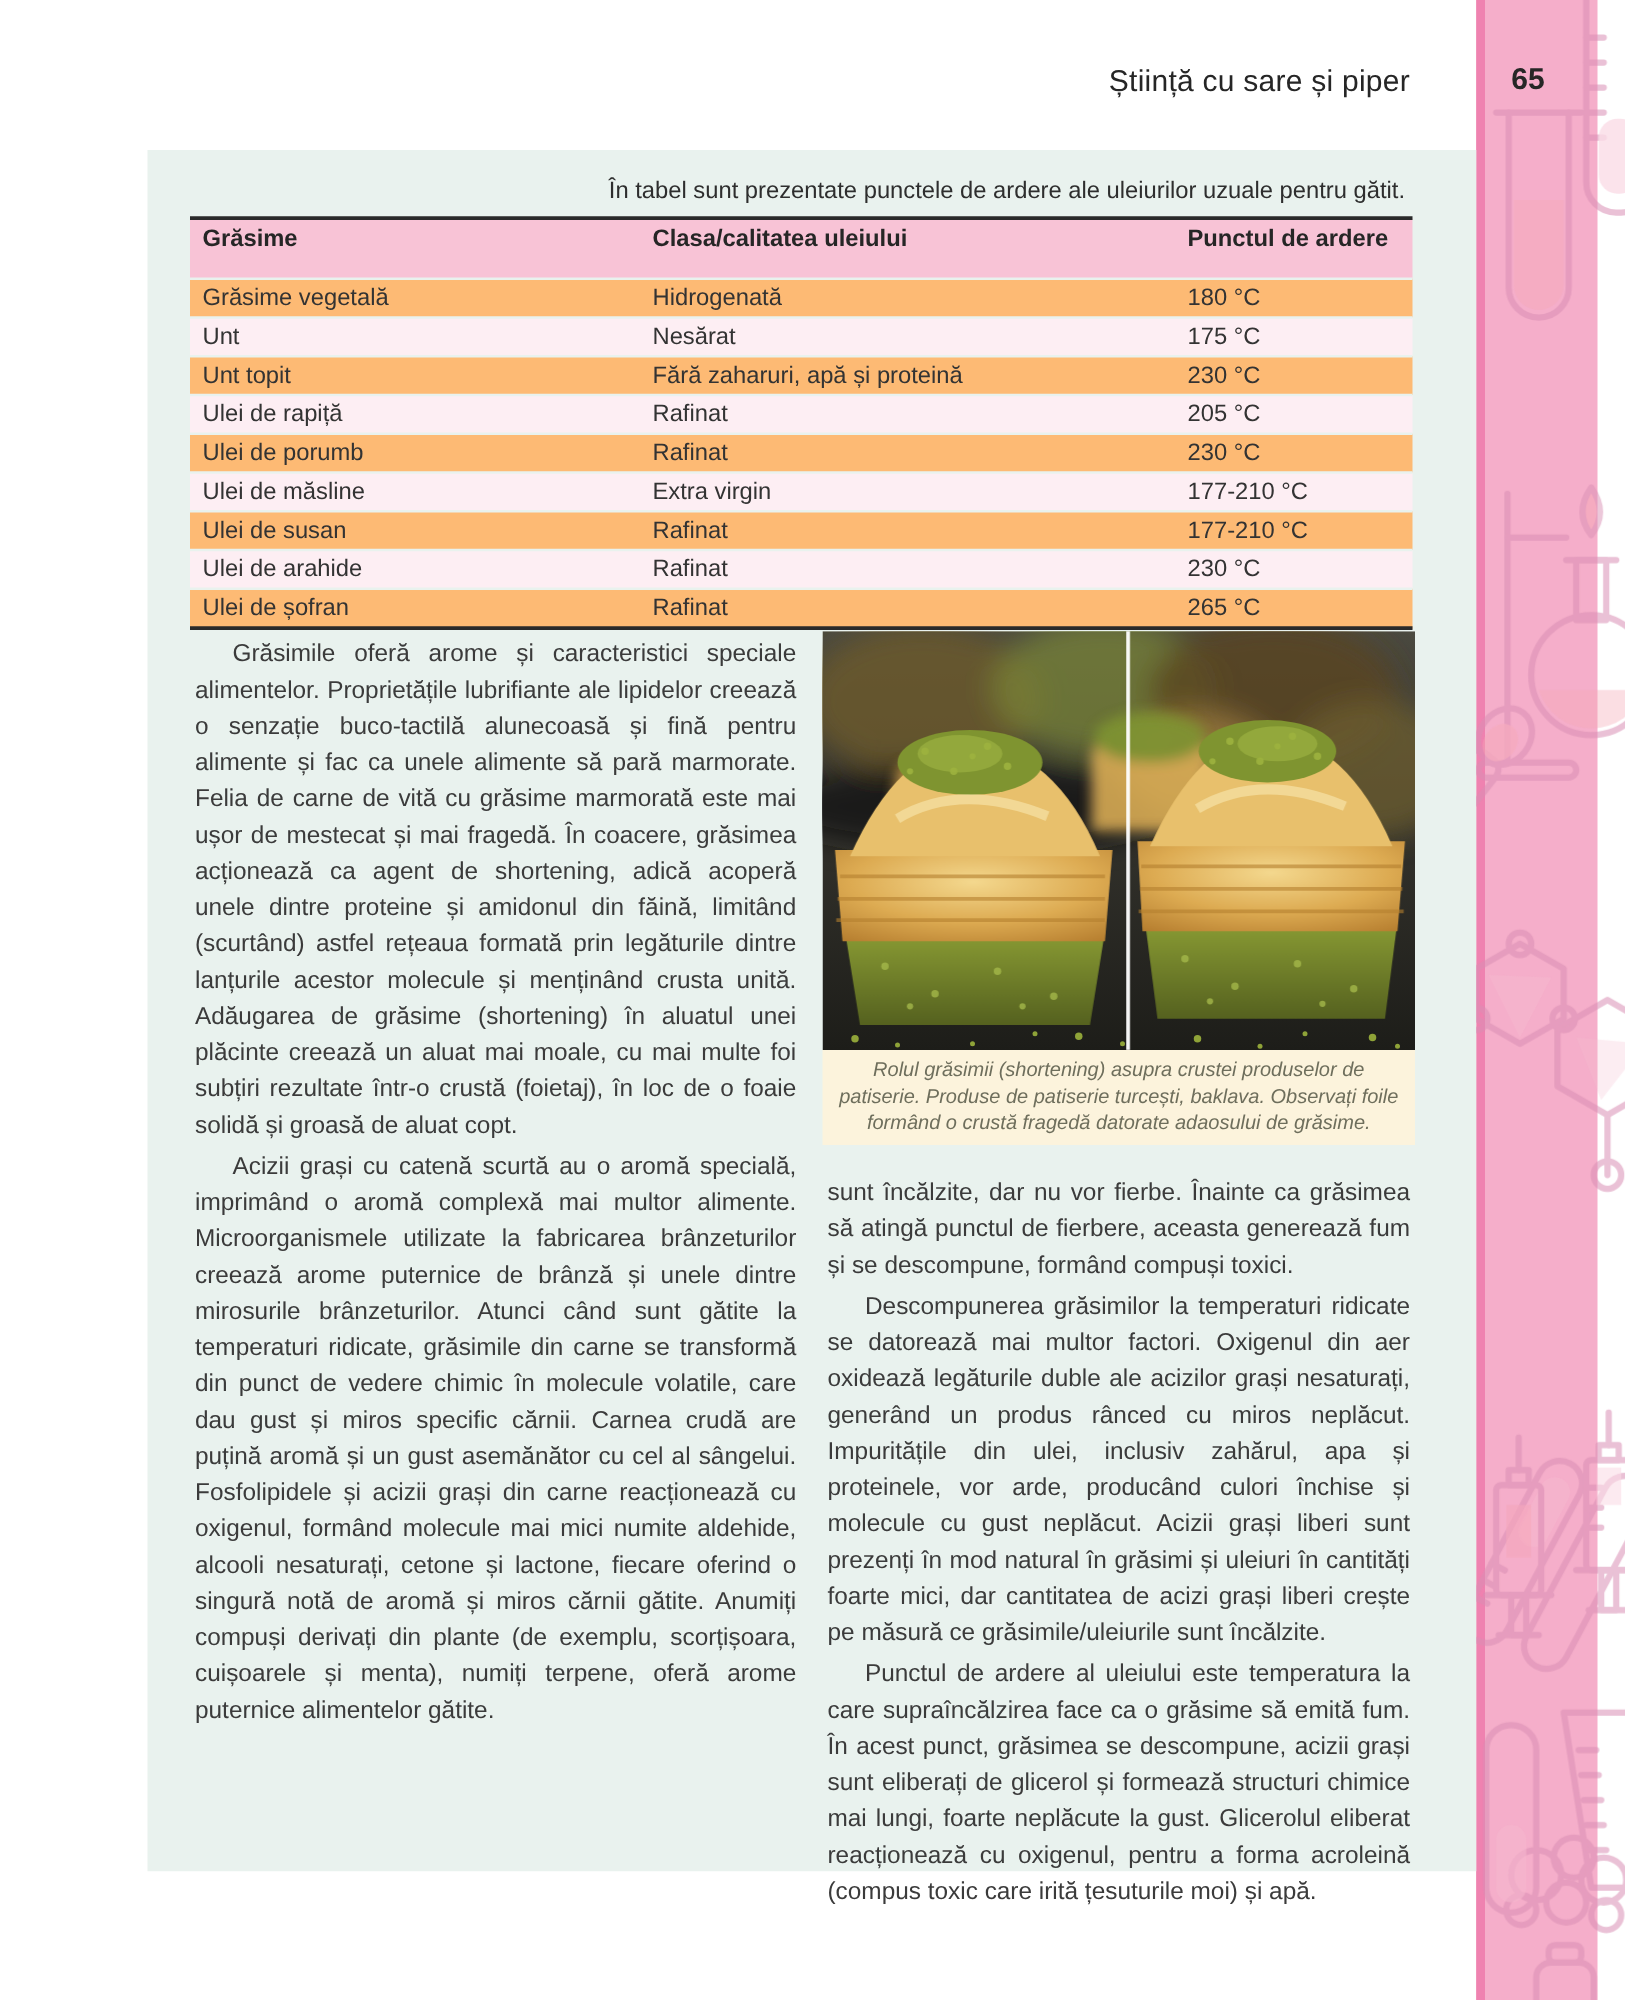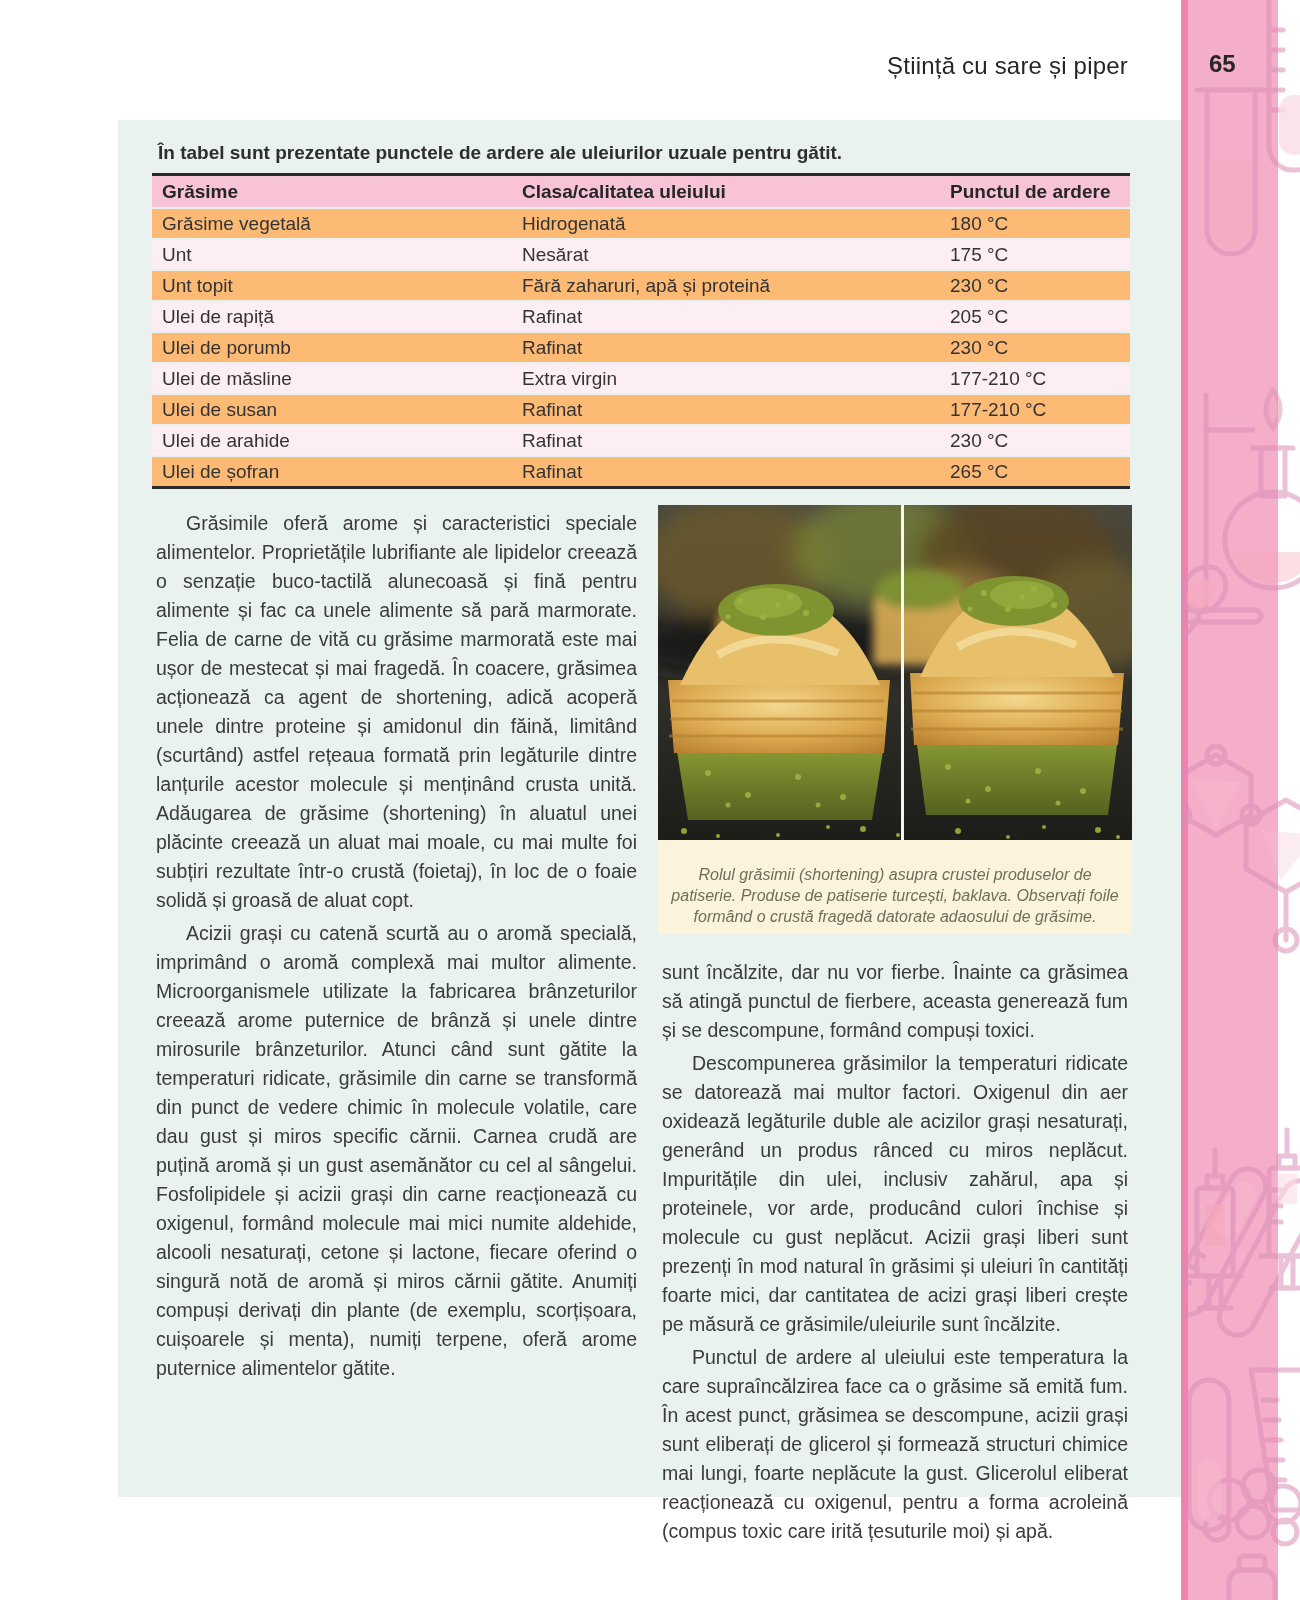--- a/index.html
+++ b/index.html
@@ -25,52 +25,52 @@
     position:absolute;top:50px;left:28px;
     font-size:24px;font-weight:bold;color:#262626;
   }
   .sidebar svg{position:absolute;top:0;left:0;}
   
   .content{
     position:absolute;top:120px;left:118px;width:1063px;height:1377px;
     background:#e9f2ee;
   }
   .table-intro{
-    position:absolute;top:22px;left:40px;width:978px;
-    font-size:19px;font-weight:bold;color:#2e2e2e;
+    position:absolute;top:22px;left:28px;width:978px;
+    font-size:19px;font-weight:normal;color:#2e2e2e;text-align:right;
   }
   table.smoke{
     position:absolute;top:53px;left:34px;width:978px;
     border-collapse:collapse;table-layout:fixed;
     border-top:3px solid #2a2a2a;border-bottom:3px solid #2a2a2a;
     font-size:19px;color:#333;
   }
   table.smoke col.c1{width:360px;} table.smoke col.c2{width:428px;} table.smoke col.c3{width:190px;}
   table.smoke th{
     background:#f8c3d6;text-align:left;font-weight:bold;color:#262626;
-    padding:4px 2px 4px 10px;height:23px;
+    padding:4px 2px 19px 10px;height:23px;
   }
   table.smoke td{padding:2px 2px 2px 10px;height:25px;}
   table.smoke tr.odd td{background:#fdba74;}
   table.smoke tr.even td{background:#fdeef3;}
   table.smoke tr td, table.smoke tr th{border-bottom:2px solid #e9f2ee;}
   
   .bodytext{
     font-size:19.5px;line-height:29px;color:#3b3b3b;text-align:justify;
   }
   .bodytext p{margin:4px;text-indent:30px;}
   .bodytext p.noindent{text-indent:0;}
   .col-left{position:absolute;top:385px;left:34px;width:489px;}
   .col-right{position:absolute;top:385px;left:540px;width:474px;}
   
   .figure{width:474px;height:335px;display:block;}
   .caption{
     background:#fcf3dc;color:#6e6e5c;font-style:italic;
     font-size:16px;line-height:21px;text-align:center;
-    padding:24px 8px 7px 8px;margin-bottom:24px;
+    padding:6px 8px 7px 8px;margin-bottom:24px;
   }
 </style>
 </head>
 <body>
 
 <div class="page-title">Știință cu sare și piper</div>
 
 <div class="sidebar">
   <div class="stripe"></div>
   <svg width="119" height="1600" viewBox="0 0 119 1600">

